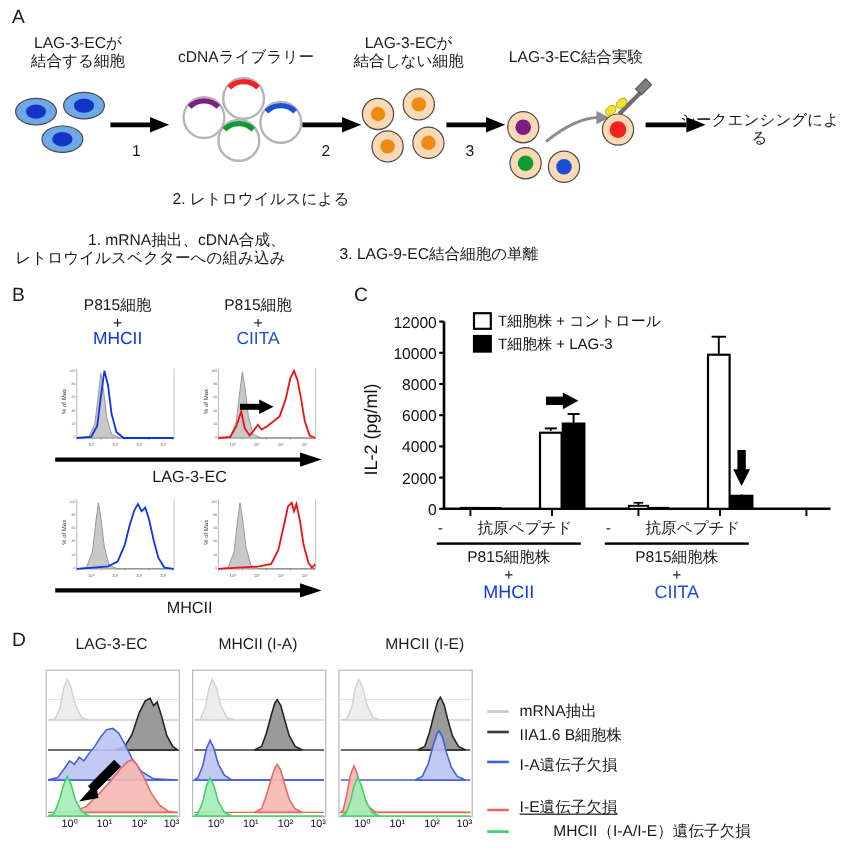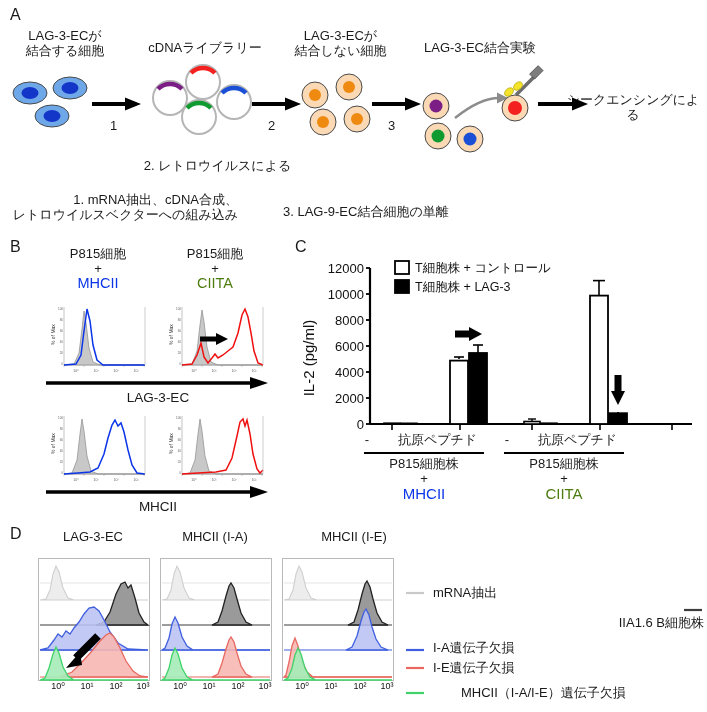--- a/index.html
+++ b/index.html
@@ -2,21 +2,21 @@
 <html><head>
 <meta charset="utf-8">
 <style>
   html,body{margin:0;padding:0;background:#fff;}
   body{width:707px;height:712px;position:relative;
        font-family:"Liberation Sans","DejaVu Sans",sans-serif;
        color:#1a1a1a;overflow:hidden;}
   .abs{position:absolute;}
   .ctr{text-align:center;}
   .blue{color:#0b35e8;}
-  .red{color:#4d7c0f;}
+  .red{color:#1d4ed8;}
   svg{display:block;overflow:visible;}
   .lbl13{font-size:13px;line-height:15px;}
   .ax-title{font-size:13.5px;}
 </style>
 </head>
 <body>
 
 <div class="abs" style="left:10px;top:6px;">A</div>
 
 <div class="abs ctr lbl13" style="left:10px;top:28px;width:110px;">
@@ -462,33 +462,33 @@
   </g>
 </svg>
 
 <div class="abs" style="left:404px;top:580px;width:300px;">
   <div style="display:flex;align-items:center;height:25px;">
     <svg width="22" height="10">
         <line x1="2" y1="5" x2="20" y2="5" stroke="#c9c9c9" stroke-width="2.2"></line>
       </svg>
     <span class="lbl13" style="margin-left:7px;">mRNA抽出</span>
   </div>
-  <div style="display:flex;align-items:flex-end;height:25px;flex-direction:column;">
+  <div style="display:flex;align-items:flex-start;height:25px;">
     <svg width="22" height="10">
         <line x1="2" y1="5" x2="20" y2="5" stroke="#3d3d3d" stroke-width="2.2"></line>
       </svg>
     <span class="lbl13" style="margin-left:7px;">IIA1.6 B細胞株</span>
   </div>
-  <div style="display:flex;align-items:flex-end;height:25px;">
+  <div style="display:flex;align-items:flex-start;height:25px;">
     <svg width="22" height="10">
         <line x1="2" y1="5" x2="20" y2="5" stroke="#3f5fe0" stroke-width="2.2"></line>
       </svg>
     <span class="lbl13" style="margin-left:7px;">I-A遺伝子欠損</span>
   </div>
-  <div style="display:flex;align-items:center;height:25px;">
+  <div style="display:flex;align-items:flex-end;height:25px;text-decoration:underline;">
     <svg width="22" height="10">
         <line x1="2" y1="5" x2="20" y2="5" stroke="#e8685f" stroke-width="2.2"></line>
       </svg>
     <span class="lbl13" style="margin-left:7px;">I-E遺伝子欠損</span>
   </div>
   <div style="display:flex;align-items:center;height:25px;gap:28px;">
     <svg width="22" height="10">
         <line x1="2" y1="5" x2="20" y2="5" stroke="#3fd36a" stroke-width="2.2"></line>
       </svg>
     <span class="lbl13" style="margin-left:7px;">MHCII（I-A/I-E）遺伝子欠損</span>

